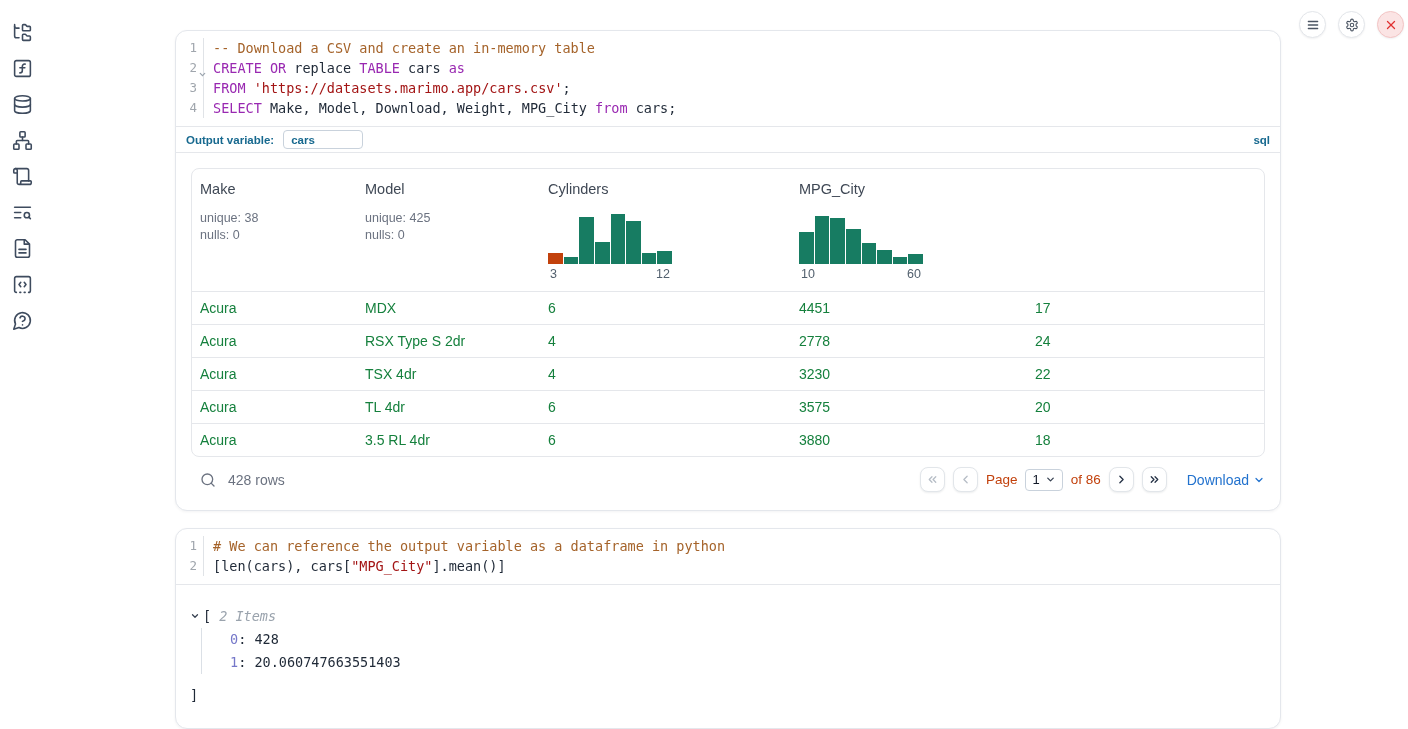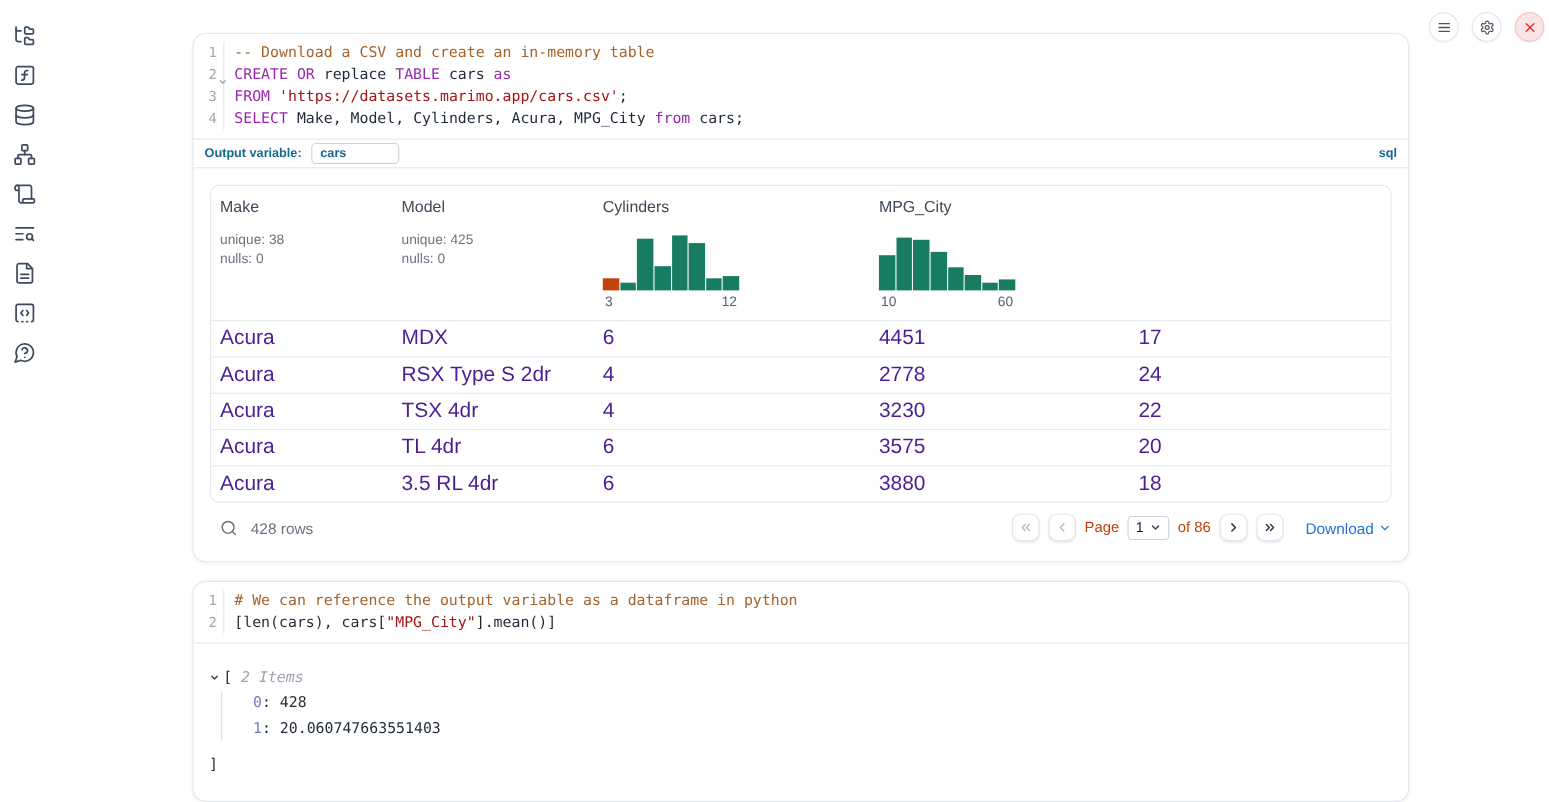--- a/index.html
+++ b/index.html
@@ -52,21 +52,21 @@
   .table-box { border:1px solid #e5e7eb; border-radius:8px; overflow:hidden; }
   .tgrid { display:grid; grid-template-columns:165px 183px 251px 236px 1fr; }
   .thead { padding-top:12px; }
   .th { padding:0 8px 10px; display:flex; flex-direction:column; min-height:110px; }
   .th-name { font-size:14.5px; color:#3f4855; margin-bottom:13px; }
   .th-stat { font-size:12.5px; color:#6b7280; line-height:17px; }
   .hist-wrap { margin-top:auto; width:124px; }
   .hist-bars { display:flex; align-items:flex-end; gap:1px; height:50px; }
   .hist-bar { flex:1; }
   .hist-labels { display:flex; justify-content:space-between; font-size:12.5px; color:#52606e; margin-top:3px; padding:0 2px; }
-  .trow { height:33px; align-items:center; border-top:1px solid #e5e7eb; font-size:19px; color:#4c1d95; cursor:default; }
+  .trow { height:33px; align-items:center; border-top:1px solid #e5e7eb; font-size:14px; color:#15803d; cursor:default; }
   .td { padding:0 8px; }
 
   
   .table-footer { display:flex; align-items:center; margin-top:10px; }
   .search-icon { color:#6b7280; margin-left:9px; display:flex; cursor:pointer; }
   .search-icon svg { width:16px; height:16px; }
   .rows-count { color:#6b7280; font-size:14px; margin-left:12px; }
   .pager { margin-left:auto; display:flex; align-items:center; gap:8px; }
   .pg-btn { width:25px; height:25px; border:1px solid #e2e6ea; border-radius:8px; background:#fff;
             box-shadow:0 1px 2px rgba(16,24,40,.08); display:flex; align-items:center; justify-content:center; cursor:pointer; }
@@ -203,21 +203,21 @@
                 <path d="m6 9 6 6 6-6"></path>
               </svg></span></span>
         <span class="lc"><span class="tok-kw">CREATE OR</span><span> replace </span><span class="tok-kw">TABLE</span><span> cars </span><span class="tok-kw">as</span></span>
       </div>
       <div class="code-line">
         <span class="ln">3</span>
         <span class="lc"><span class="tok-kw">FROM</span><span> </span><span class="tok-str">'https://datasets.marimo.app/cars.csv'</span><span>;</span></span>
       </div>
       <div class="code-line">
         <span class="ln">4</span>
-        <span class="lc"><span class="tok-kw">SELECT</span><span> Make, Model, Cylinders, Acura, MPG_City </span><span class="tok-kw">from</span><span> cars;</span></span>
+        <span class="lc"><span class="tok-kw">SELECT</span><span> Make, Model, Download, Weight, MPG_City </span><span class="tok-kw">from</span><span> cars;</span></span>
       </div>
     </div>
 
     <div class="ov-row">
       <span class="ov-label">Output variable:</span>
       <input class="ov-input" value="cars" style="">
       <span class="lang-badge">sql</span>
     </div>
 
     <div class="table-section">

